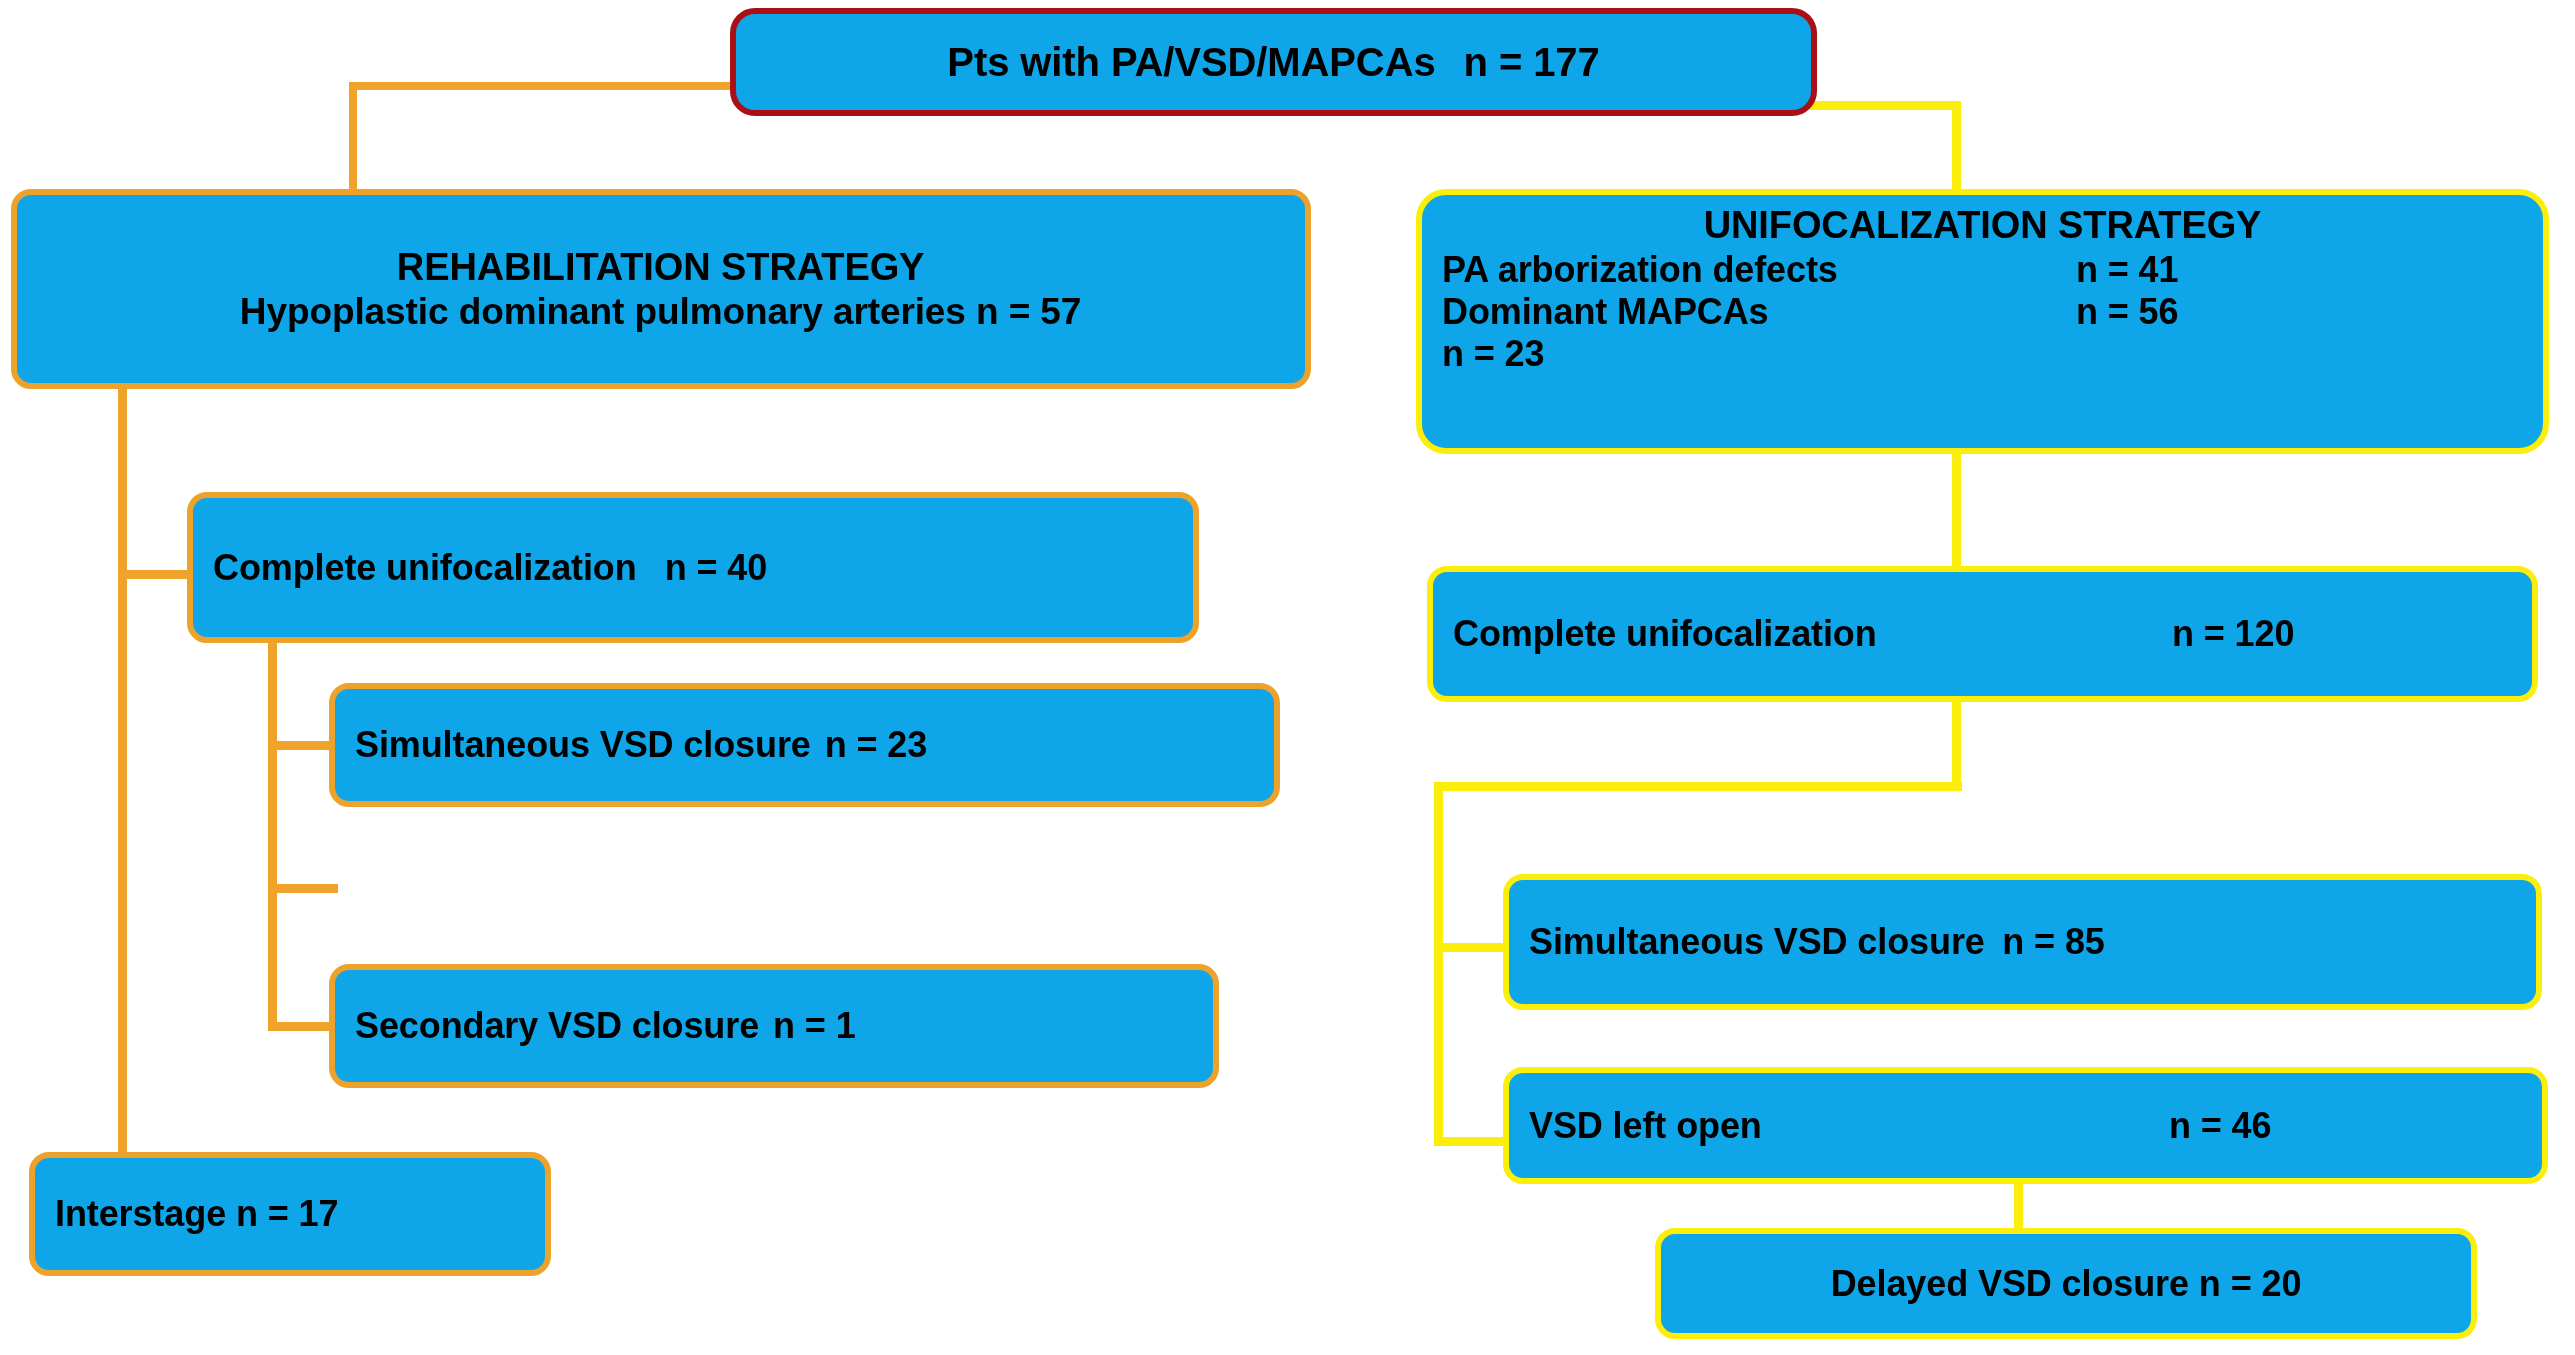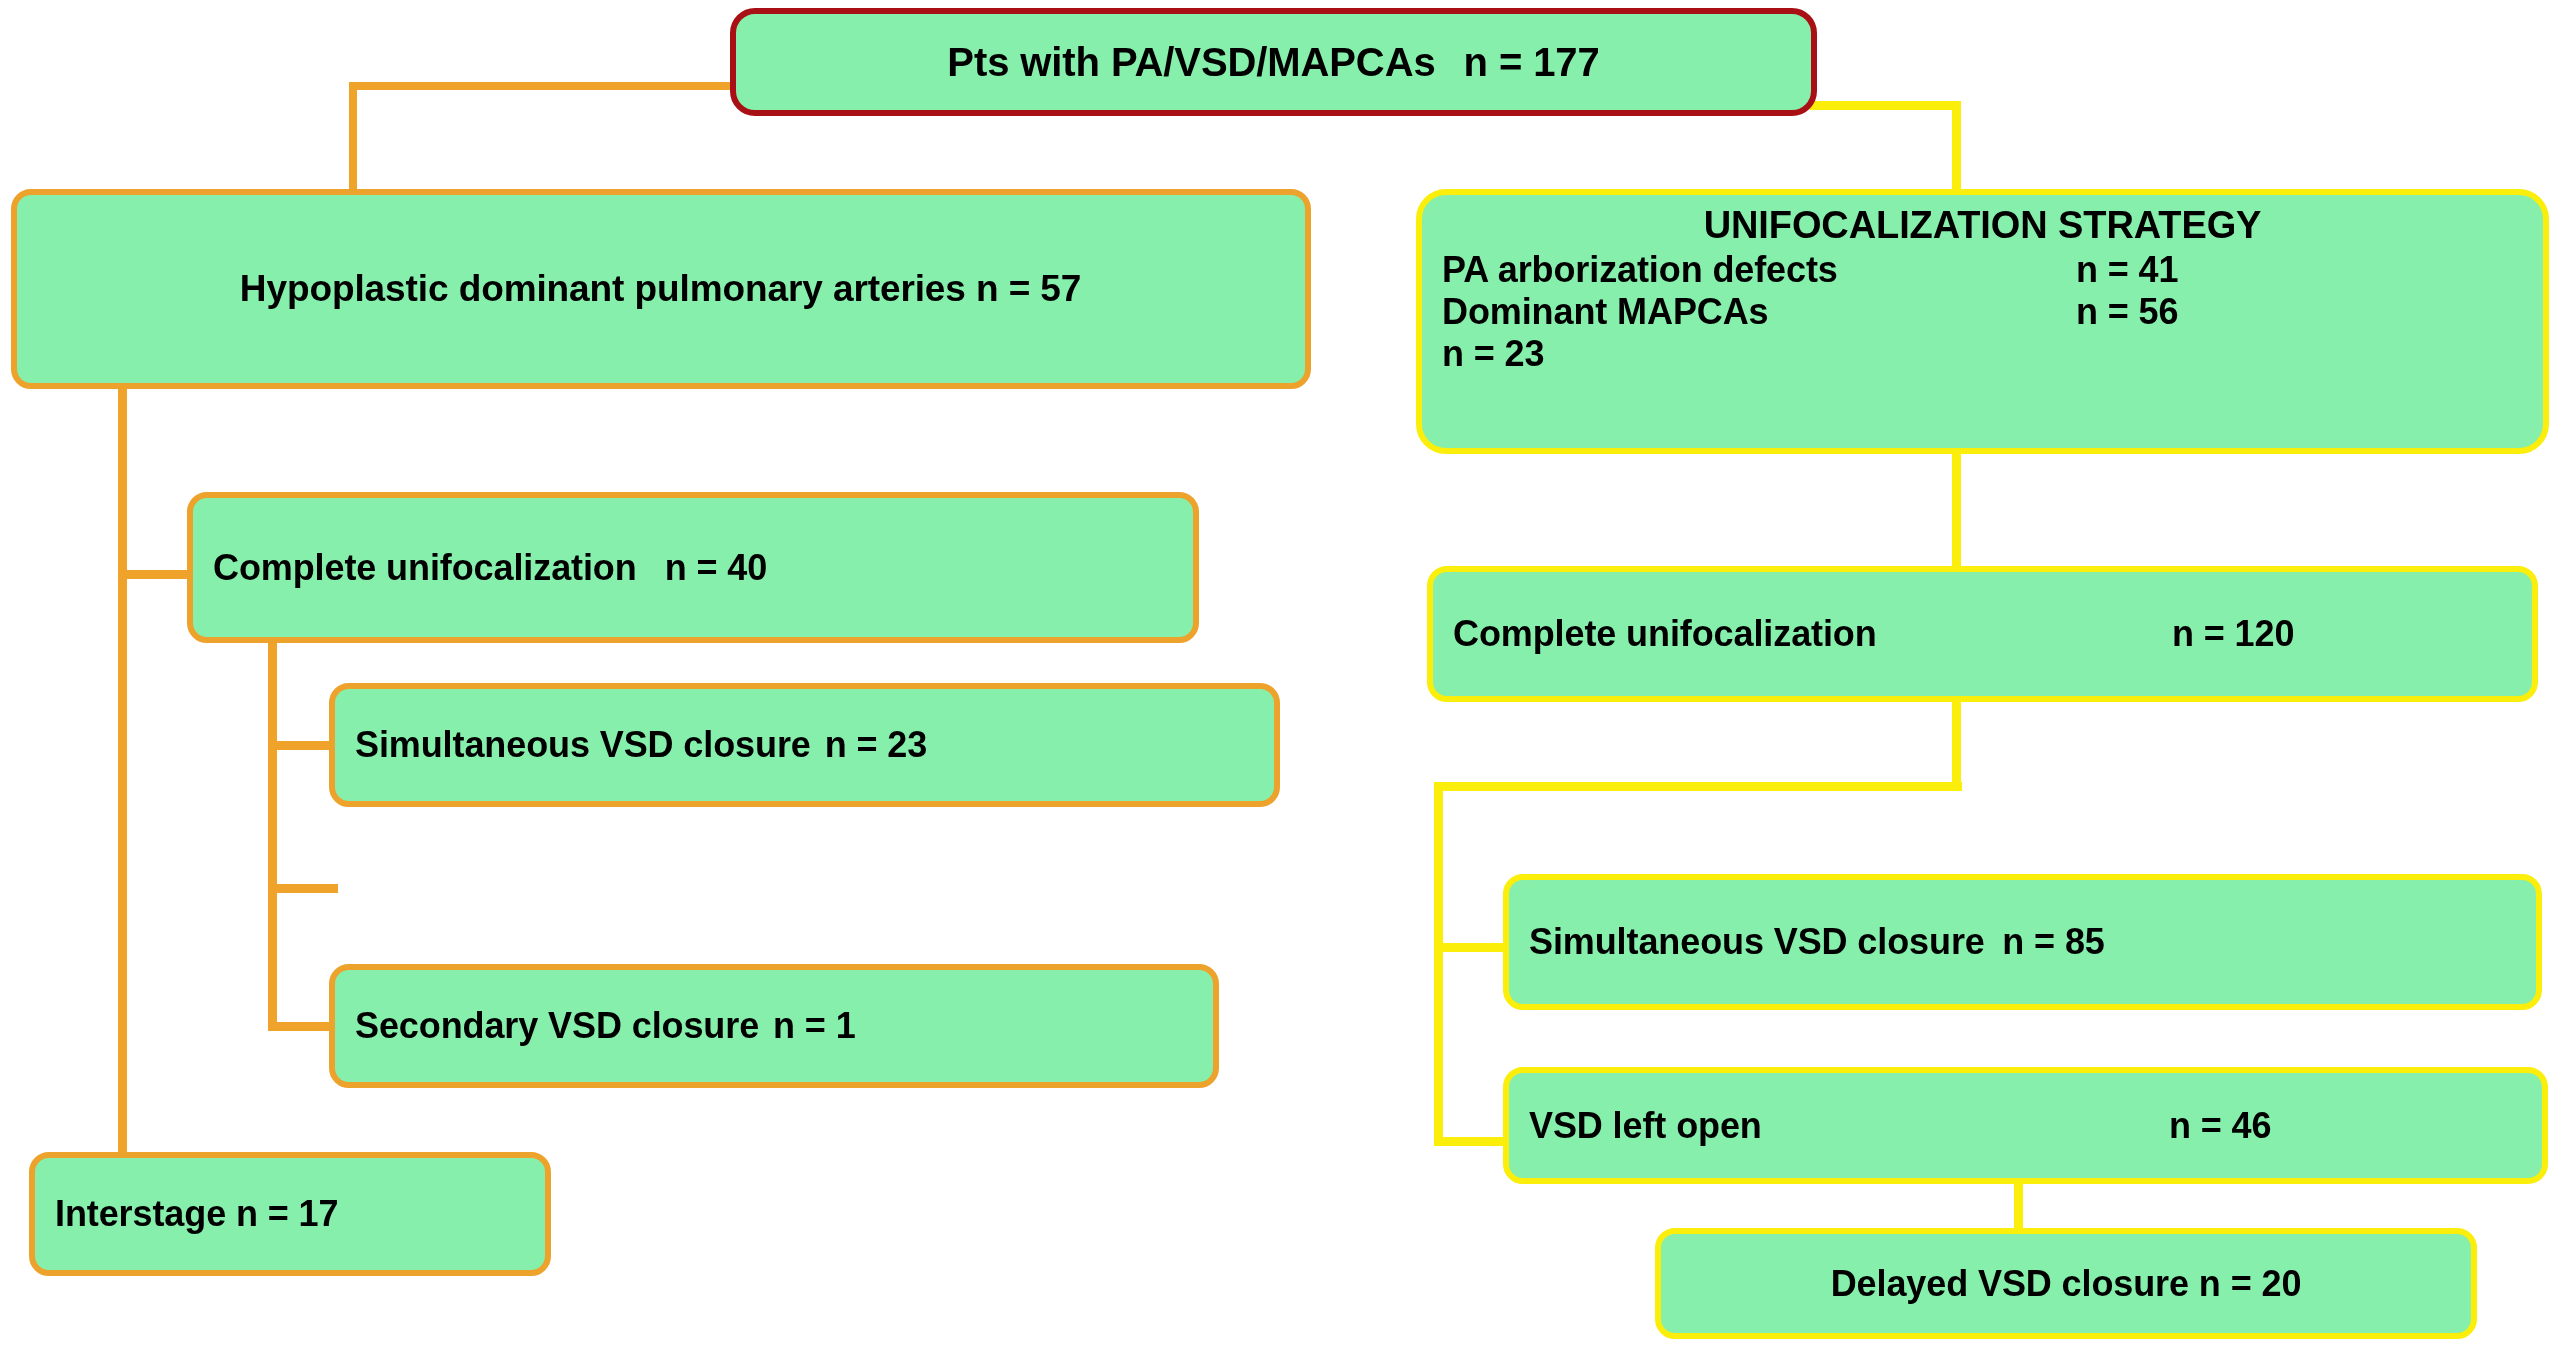--- a/index.html
+++ b/index.html
@@ -22,21 +22,21 @@
     z-index: 1;
   }
   .conn-orange { background: #F0A32A; }
   .conn-yellow { background: #FAEE0A; }
 
   
   .node {
     position: absolute;
     z-index: 3;
     box-sizing: border-box;
-    background: #86efac;
+    background: #0ea5e9;
     border-style: solid;
     border-radius: 20px;
     display: flex;
     align-items: center;
     justify-content: flex-start;
     color: #000000;
     font-weight: bold;
     letter-spacing: -0.1px;
   }
   .node.red    { border-color: #A91016; border-width: 6.5px; border-radius: 25px; }
@@ -111,20 +111,21 @@
       <div class="row t-root" style="justify-content:center;">
         <span class="lbl">Pts with PA/VSD/MAPCAs</span>
         <span class="gap-sm"></span>
         <span class="num">n = 177</span>
       </div>
     </div>
   </div>
 
   <div class="node orange" style="left:10.6px; top:189px; width:1300px; height:200px;">
     <div class="node-inner">
+      <div class="center-line t-strat">REHABILITATION STRATEGY</div>
       <div class="center-line t-head">Hypoplastic dominant pulmonary arteries n = 57</div>
     </div>
   </div>
 
   <div class="node yellow" style="left:1416px; top:189px; width:1133px; height:265px; align-items:flex-start;border-radius:30px;">
     <div class="node-inner" style="padding-top:8.2px;">
       <div class="center-line t-strat">UNIFOCALIZATION STRATEGY</div>
       <div class="row t-body" style="margin-top:1px;">
         <span class="lbl" style="width:634px;">PA arborization defects</span>
         <span class="num">n = 41</span>

